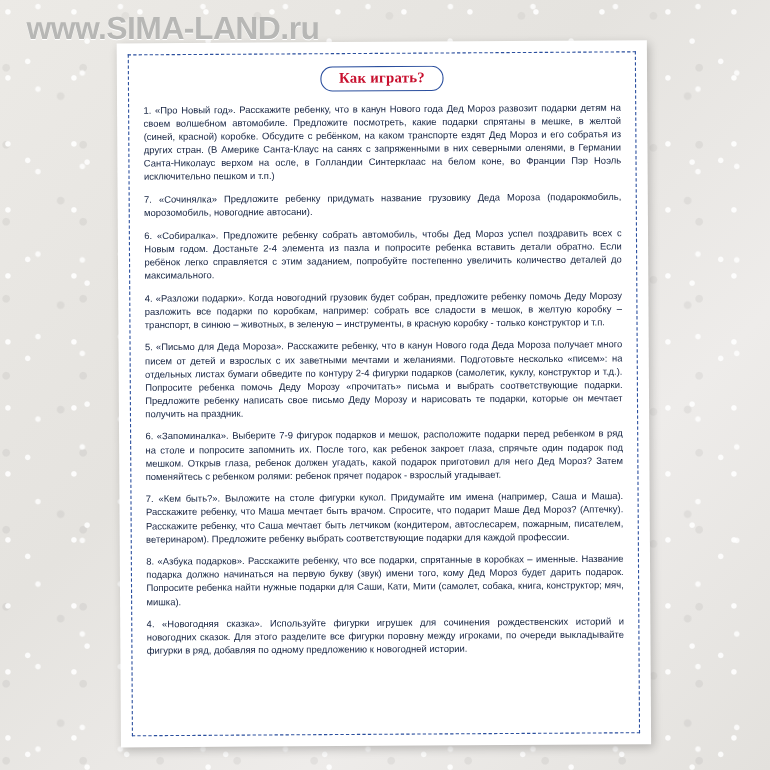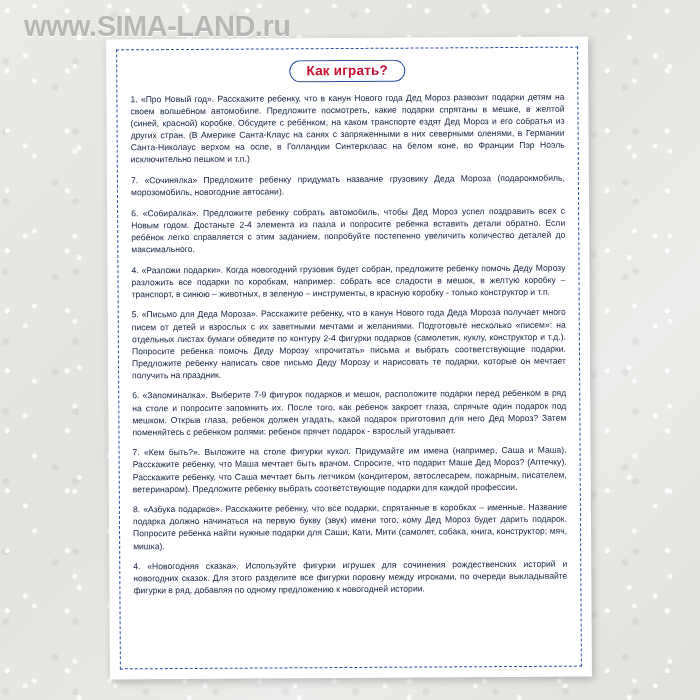--- a/index.html
+++ b/index.html
@@ -75,21 +75,21 @@
     margin-bottom: 10px;
   }
   #title {
     display: inline-block;
     border: 1.4px solid #2b4f9e;
     border-radius: 11px;
     padding: 2px 16px 3px 16px;
     color: #c8102e;
     font-size: 13.5px;
     font-weight: bold;
-    font-family: Liberation Sans, sans-serif;
+    font-family: Liberation Serif, serif;
     letter-spacing: 0.2px;
   }
   .para {
     color: #12203f;
     font-size: 8.6px;
     line-height: 12.1px;
     text-align: justify;
     margin: 0 0 8.5px 0;
     font-family: "Liberation Sans", sans-serif;
   }

